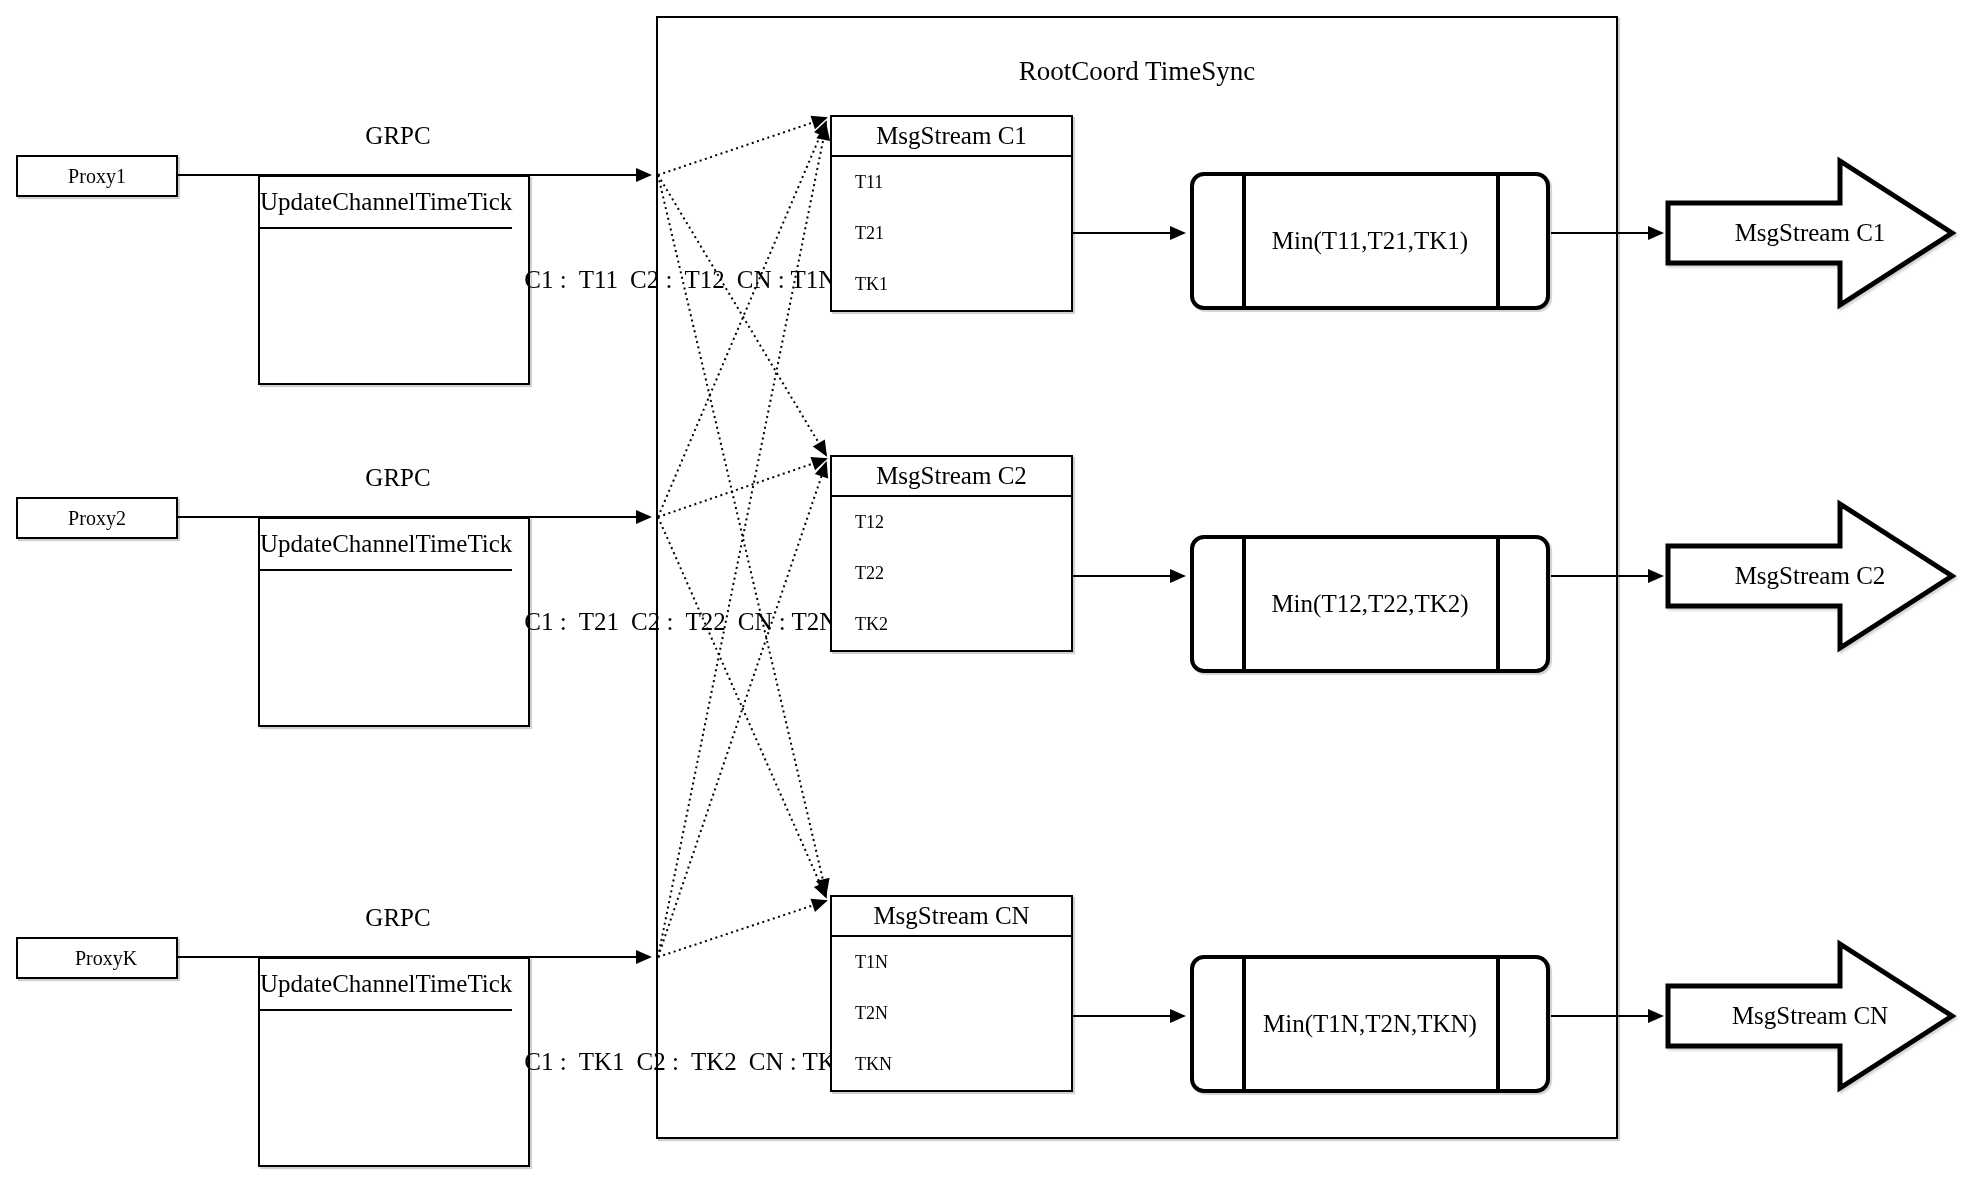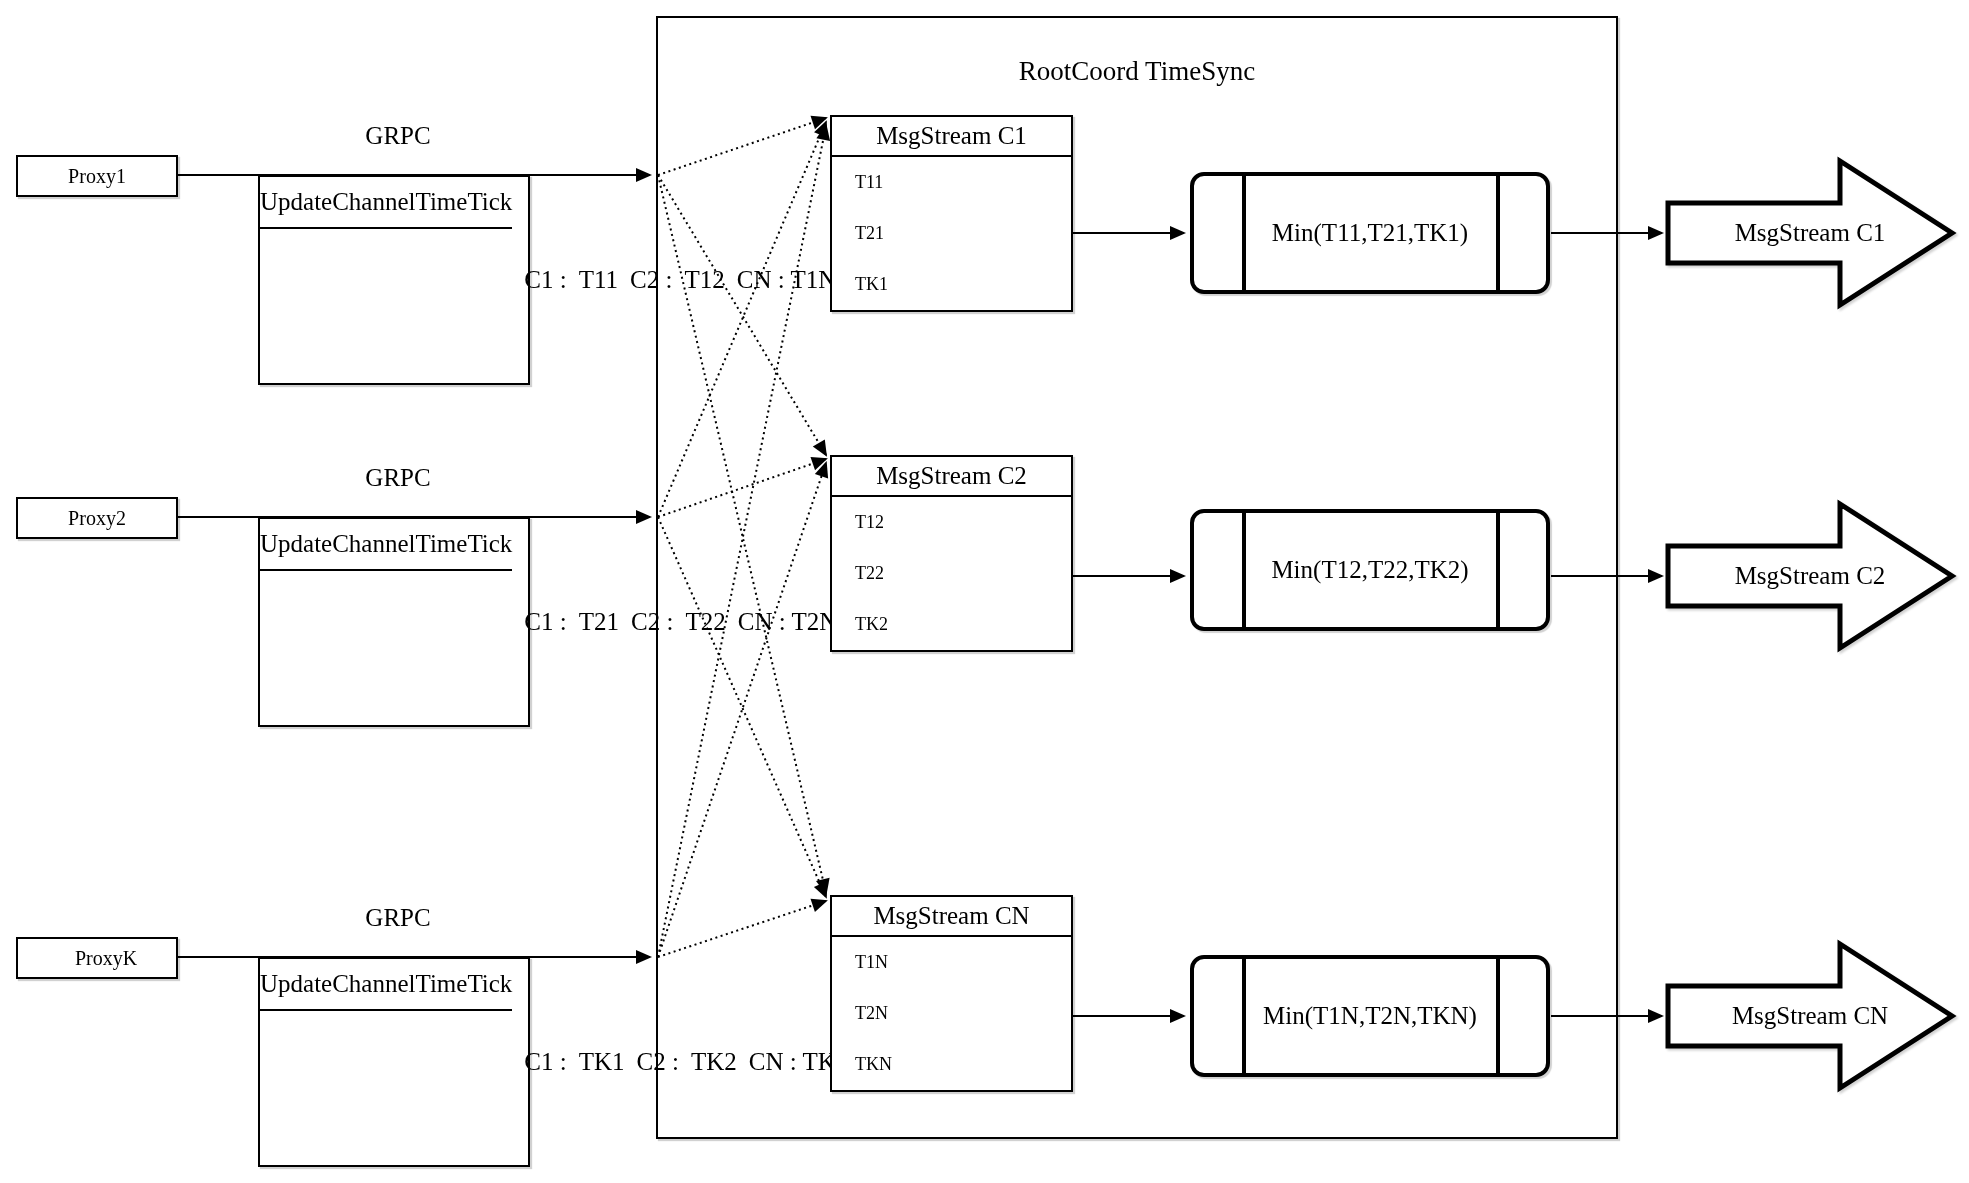--- a/index.html
+++ b/index.html
@@ -34,21 +34,21 @@
   
   .ms-table{position:absolute;left:830px;width:243px;height:197px;border:2px solid #000;
     background:#fff;box-sizing:border-box;display:flex;flex-direction:column;
     box-shadow:2px 2px 1px rgba(0,0,0,0.18);}
   .ms-header{height:40px;border-bottom:2px solid #000;display:flex;align-items:center;
     justify-content:center;font-size:25px;flex:0 0 auto;box-sizing:border-box;}
   .ms-cell{flex:1 1 0;display:flex;align-items:center;padding-left:23px;font-size:18px;
     white-space:pre;}
 
   
-  .min-box{position:absolute;left:1190px;width:360px;height:122px;border:4px solid #000;
+  .min-box{position:absolute;left:1190px;width:360px;height:138px;border:4px solid #000;
     border-radius:14px;background:#fff;box-sizing:border-box;display:flex;align-items:center;
     justify-content:center;font-size:25px;box-shadow:2px 2px 1px rgba(0,0,0,0.18);}
   .min-line{position:absolute;top:0;bottom:0;width:4px;background:#000;}
   .min-line.l{left:48px;}
   .min-line.r{right:46px;}
 
   
   #wires{position:absolute;left:0;top:0;width:1969px;height:1183px;pointer-events:none;}
   .solid{stroke:#000;stroke-width:2;fill:none;}
   .dotted{stroke:#000;stroke-width:2;fill:none;stroke-dasharray:2 3.5;}
@@ -99,21 +99,21 @@
     <div class="ut-cell">C1 :  T21</div>
     <div class="ut-cell">C2 :  T22</div>
     <div class="ut-cell">CN : T2N</div>
   </div>
   <div class="ms-table" style="top:455px;">
     <div class="ms-header">MsgStream C2</div>
     <div class="ms-cell">T12</div>
     <div class="ms-cell">T22</div>
     <div class="ms-cell">TK2</div>
   </div>
-  <div class="min-box" style="top:509px;">
+  <div class="min-box" style="top:535px;">
     <div class="min-line l"></div>
     <div class="min-line r"></div>
     <span>Min(T12,T22,TK2)</span>
   </div>
 
   <div class="proxy-box" style="top:937px;padding-left:18px;">
     <span>ProxyK</span>
   </div>
   <div class="grpc-label" style="top:902px;">GRPC</div>
   <div class="ut-table" style="top:957px;">

